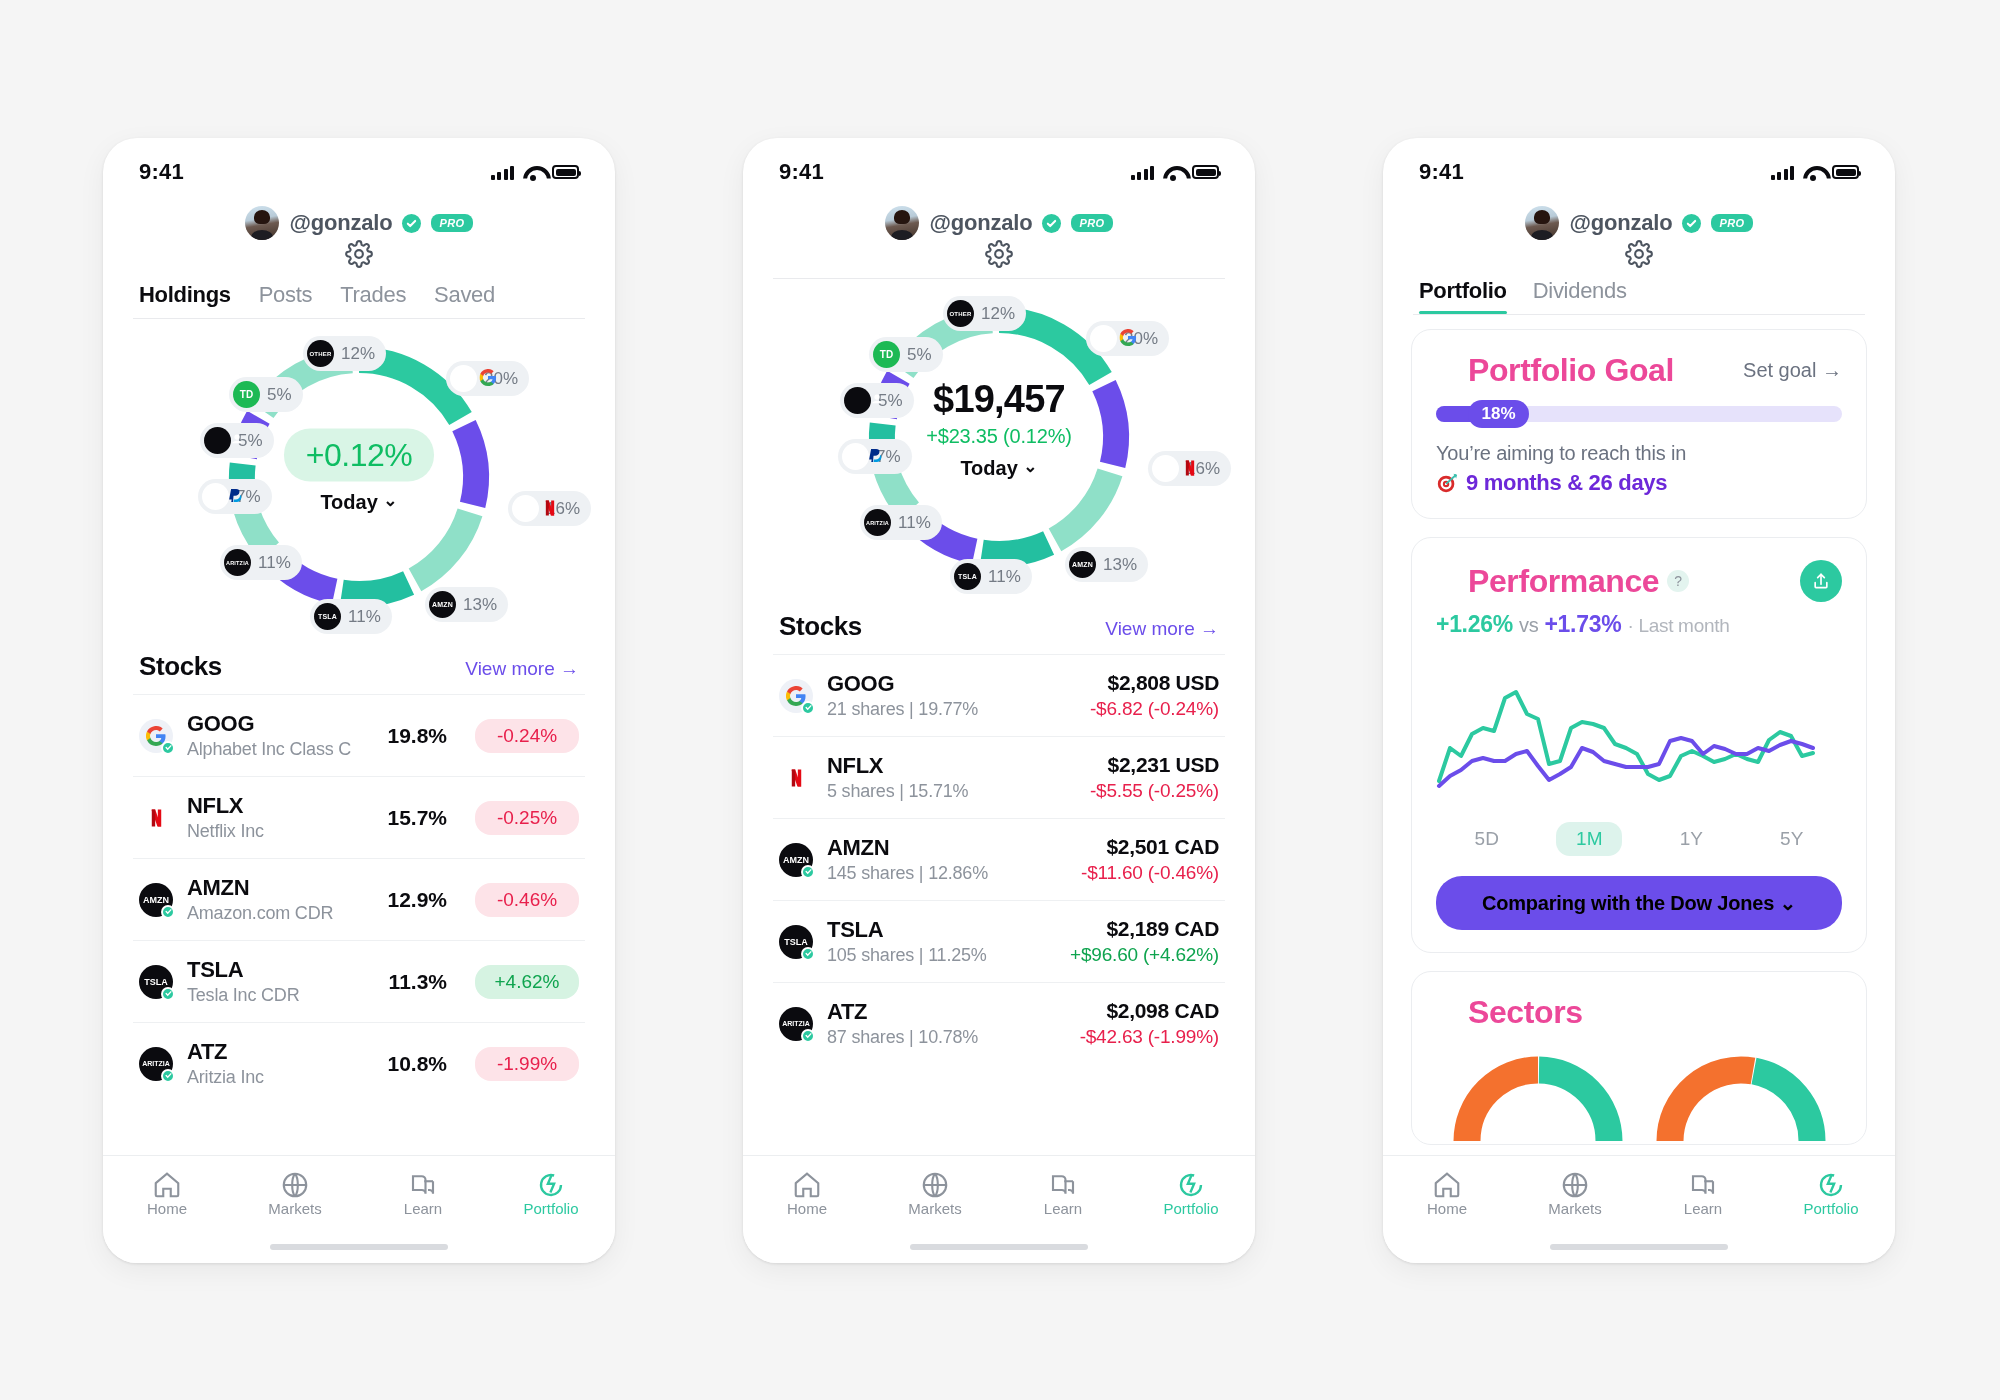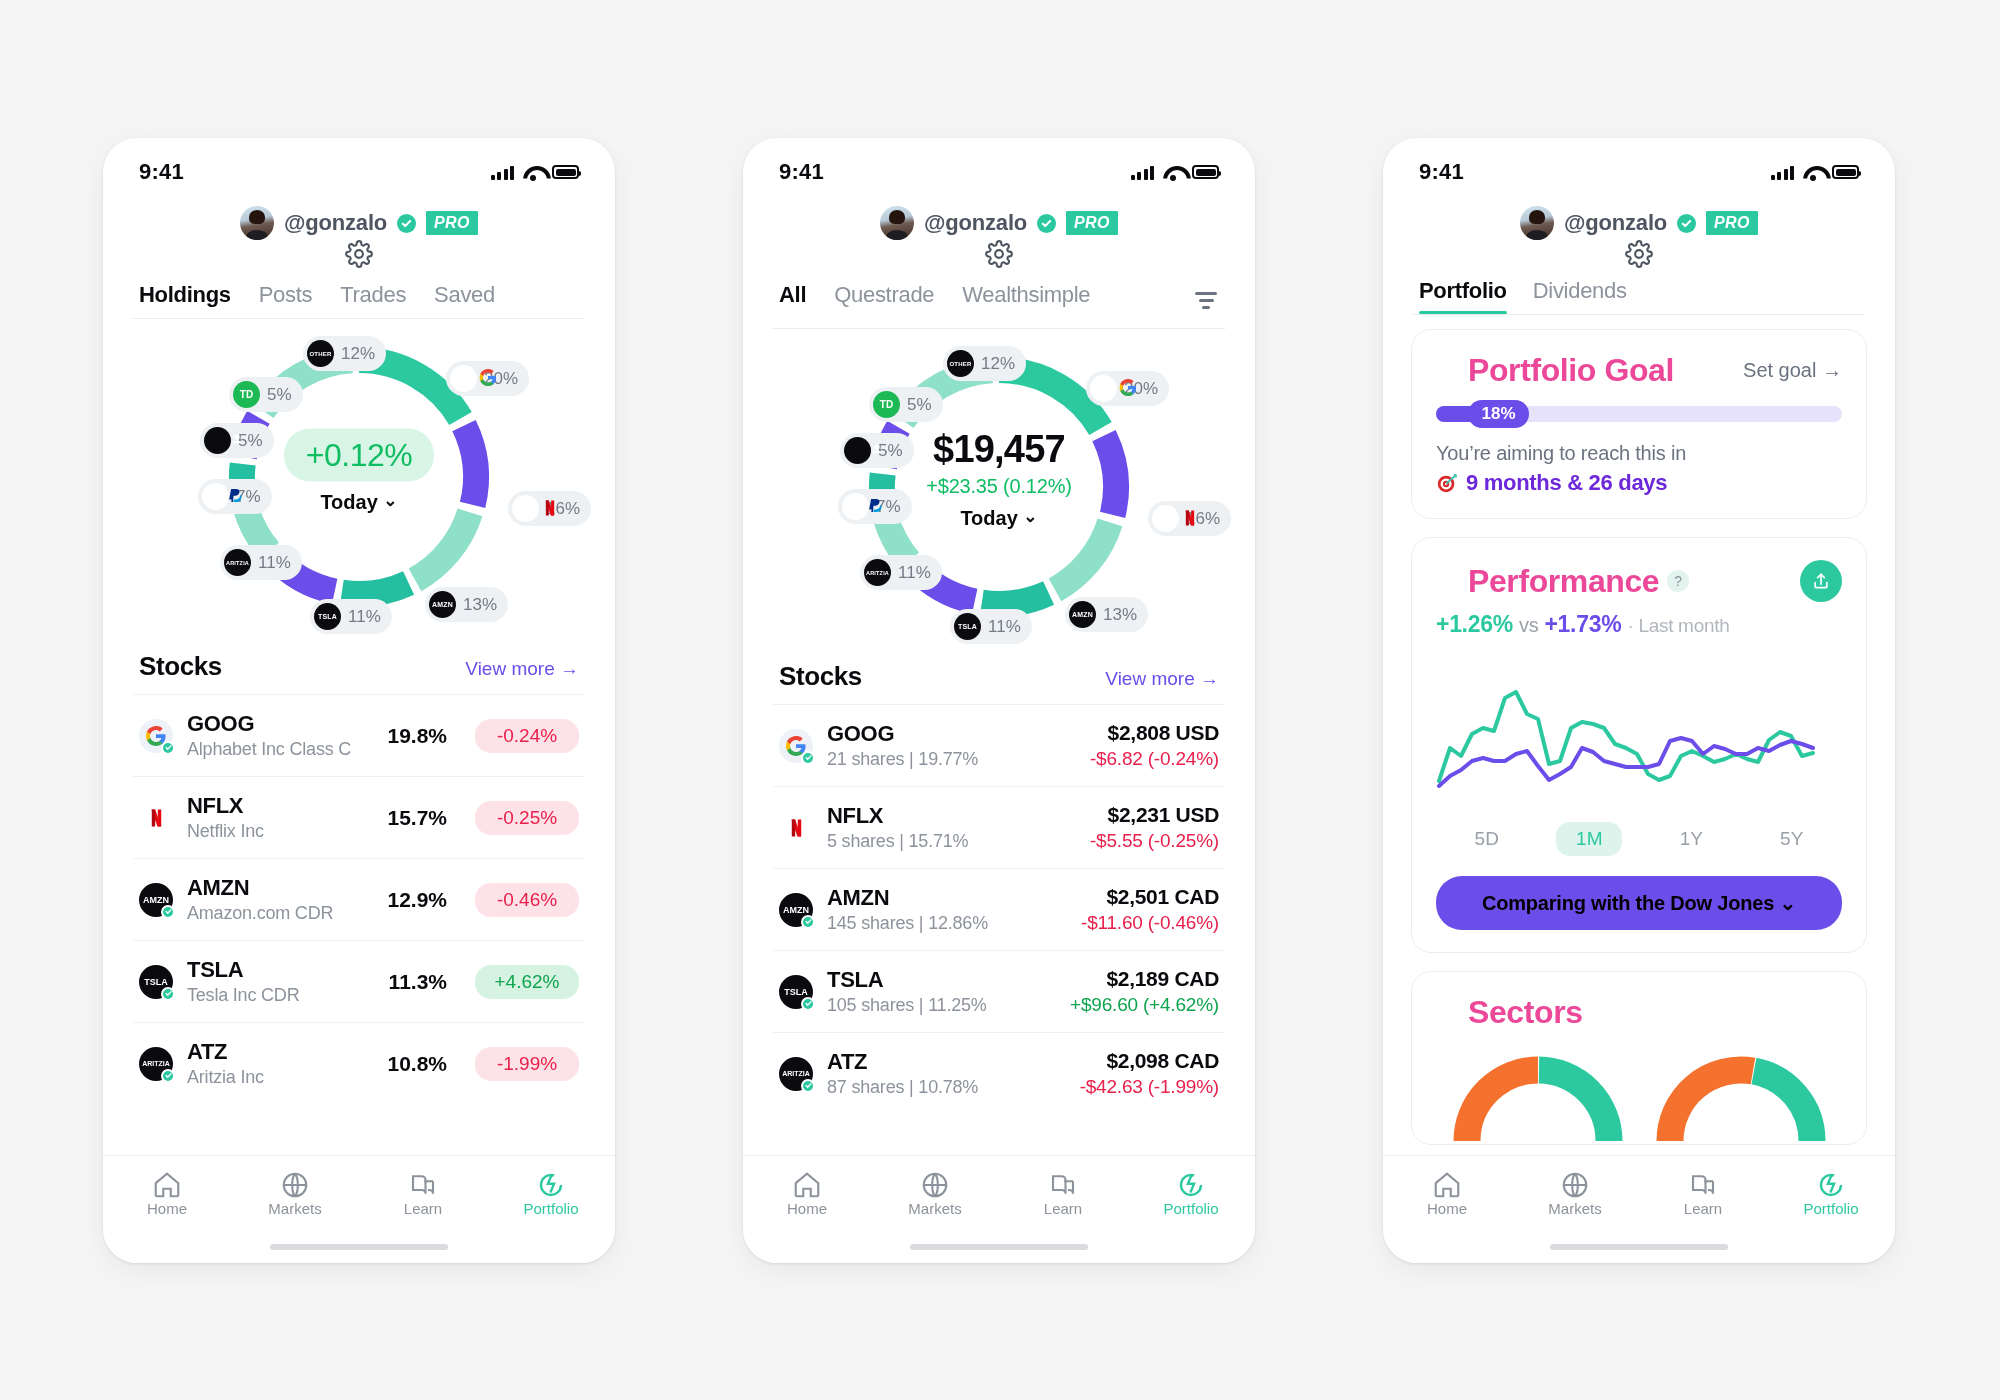--- a/index.html
+++ b/index.html
@@ -68,22 +68,22 @@
     content:"";position:absolute;left:6px;bottom:-4px;width:22px;height:14px;
     background:#1d1d22;border-radius:50% 50% 0 0;
   }
   .handle { font-size:22px; font-weight:bold; color:#4d5560; letter-spacing:-.2px; }
   .verified {
     width:19px;height:19px;border-radius:50%;background:#2cc9a0;
     display:flex;align-items:center;justify-content:center;flex:none;
   }
   .verified svg { width:11px;height:11px; }
   .pro {
-    background:#2cc9a0;color:#fff;font-size:16px;font-weight:bold;font-style:italic;
-    padding:3px 8px;border-radius:1px;letter-spacing:.4px;
+    background:#2cc9a0;color:#fff;font-size:11px;font-weight:bold;font-style:italic;
+    padding:3px 8px;border-radius:8px;letter-spacing:.4px;
   }
   .gear { width:28px;height:28px;cursor:pointer; }
   .gear svg { width:28px; height:28px; display:block; }
 
   
   .tabs { display:flex; gap:28px; padding: 14px 36px 0 36px; }
   .tab { font-size:22px; color:#8d939c; padding-bottom:10px; letter-spacing:-.3px; cursor:pointer;}
   .tab.active { color:#0b0b0f; font-weight:bold; }
   .tabs-underline { height:1px; background:#e9eaed; margin: 0 30px; }
   .tab.tealline.active { position:relative; }
@@ -524,32 +524,20 @@
         <span class="pro">PRO</span>
       </div>
       <div class="gear">
         <svg viewBox="0 0 24 24" fill="none" stroke="#4d5560" stroke-width="1.8">
           <circle cx="12" cy="12" r="3.3"></circle>
           <path d="M19.4 15a1.6 1.6 0 00.3 1.8l.1.1a2 2 0 11-2.8 2.8l-.1-.1a1.6 1.6 0 00-1.8-.3 1.6 1.6 0 00-1 1.5V21a2 2 0 11-4 0v-.1A1.6 1.6 0 009 19.4a1.6 1.6 0 00-1.8.3l-.1.1a2 2 0 11-2.8-2.8l.1-.1a1.6 1.6 0 00.3-1.8 1.6 1.6 0 00-1.5-1H3a2 2 0 110-4h.1A1.6 1.6 0 004.6 9a1.6 1.6 0 00-.3-1.8l-.1-.1a2 2 0 112.8-2.8l.1.1a1.6 1.6 0 001.8.3H9a1.6 1.6 0 001-1.5V3a2 2 0 114 0v.1a1.6 1.6 0 001 1.5 1.6 1.6 0 001.8-.3l.1-.1a2 2 0 112.8 2.8l-.1.1a1.6 1.6 0 00-.3 1.8V9a1.6 1.6 0 001.5 1H21a2 2 0 110 4h-.1a1.6 1.6 0 00-1.5 1z"></path>
         </svg>
       </div>
     </div>
 
-    <div class="tabs-row-filter">
-      <div class="tabs" style="padding:0;gap:28px">
-        <div class="tab active">All</div>
-        <div class="tab">Questrade</div>
-        <div class="tab">Wealthsimple</div>
-      </div>
-      <div class="filter-ic">
-          <span></span>
-          <span></span>
-          <span></span>
-        </div>
-    </div>
     <div class="tabs-underline" style="margin-top:10px"></div>
 
     <div class="donut-wrap">
       <svg width="300" height="300" viewBox="0 0 300 300">
         <g transform="translate(150,150)" fill="none" stroke-width="26" stroke-linecap="butt">
           <path d="M 0 -117 A 117 117 0 0 1 101.5 -58.4" stroke="#2cc9a0"></path>
           <path d="M 105 -51.4 A 117 117 0 0 1 113.6 27.9" stroke="#6b4dea"></path>
           <path d="M 111 35.3 A 117 117 0 0 1 56 102.9" stroke="#8fe0c8"></path>
           <path d="M 49.6 106 A 117 117 0 0 1 -17.2 115.7" stroke="#23bfa0"></path>
           <path d="M -24.3 114.4 A 117 117 0 0 1 -85.9 79.5" stroke="#6b4dea"></path>

